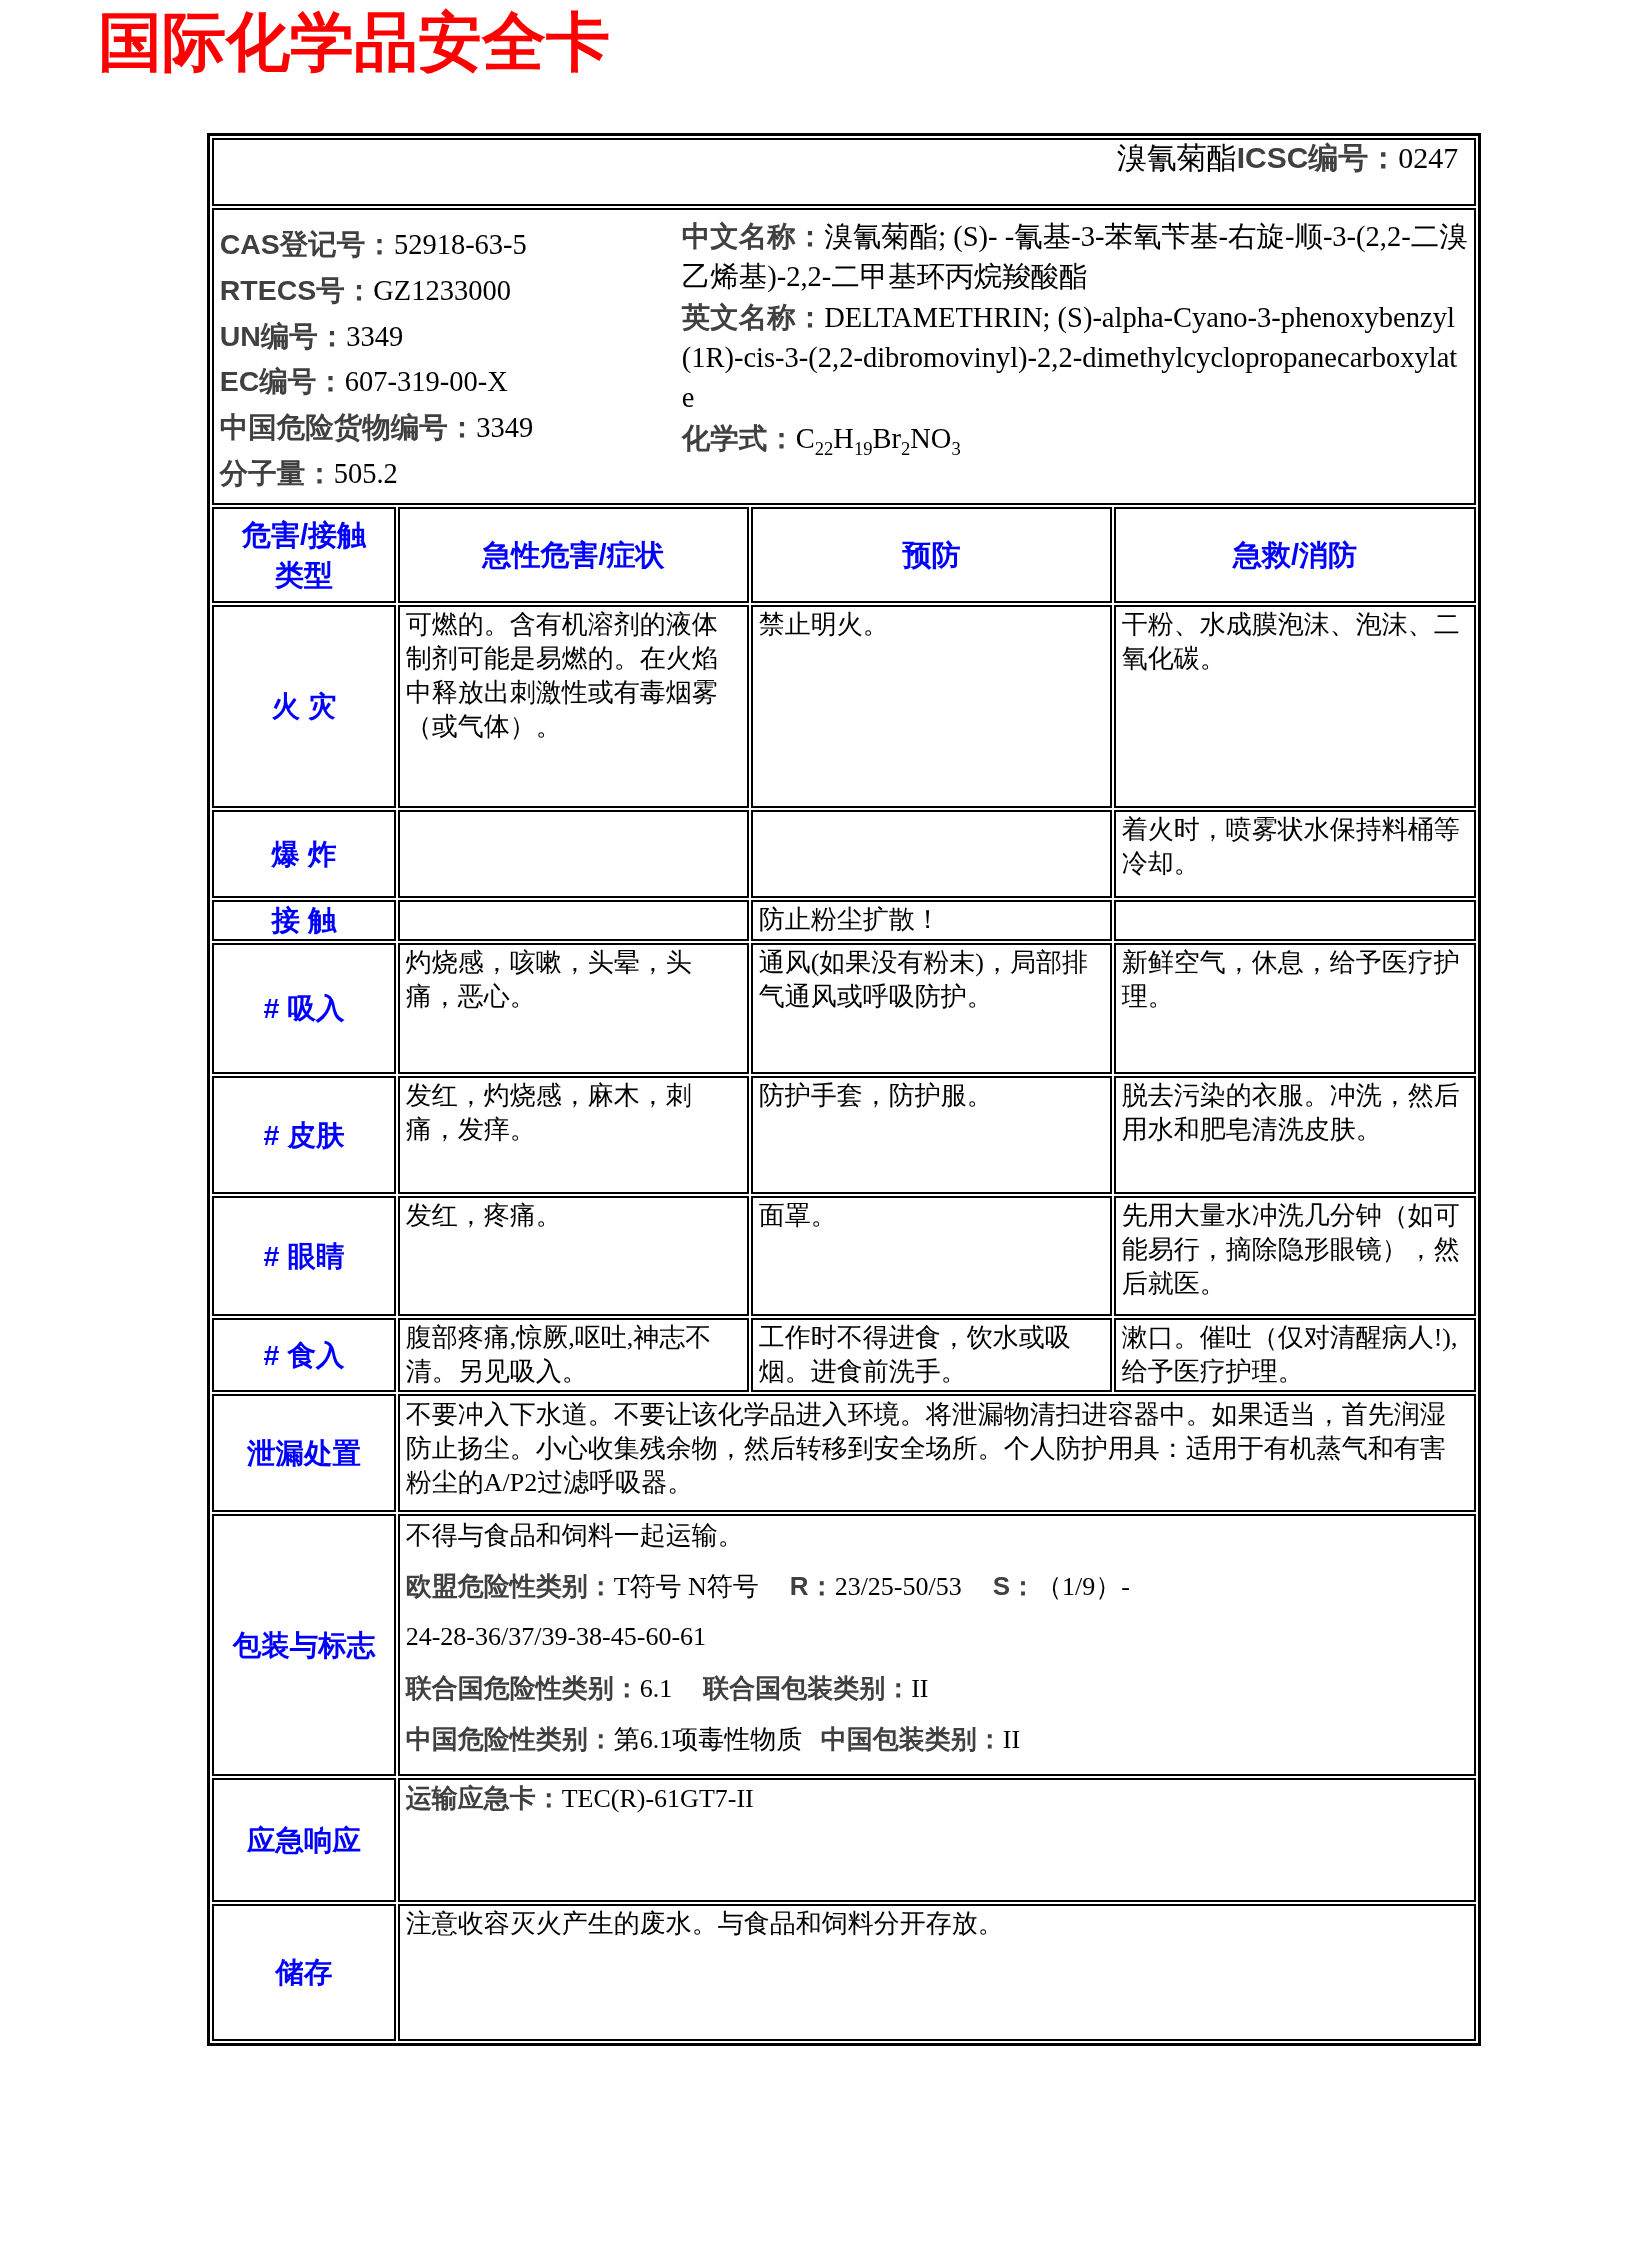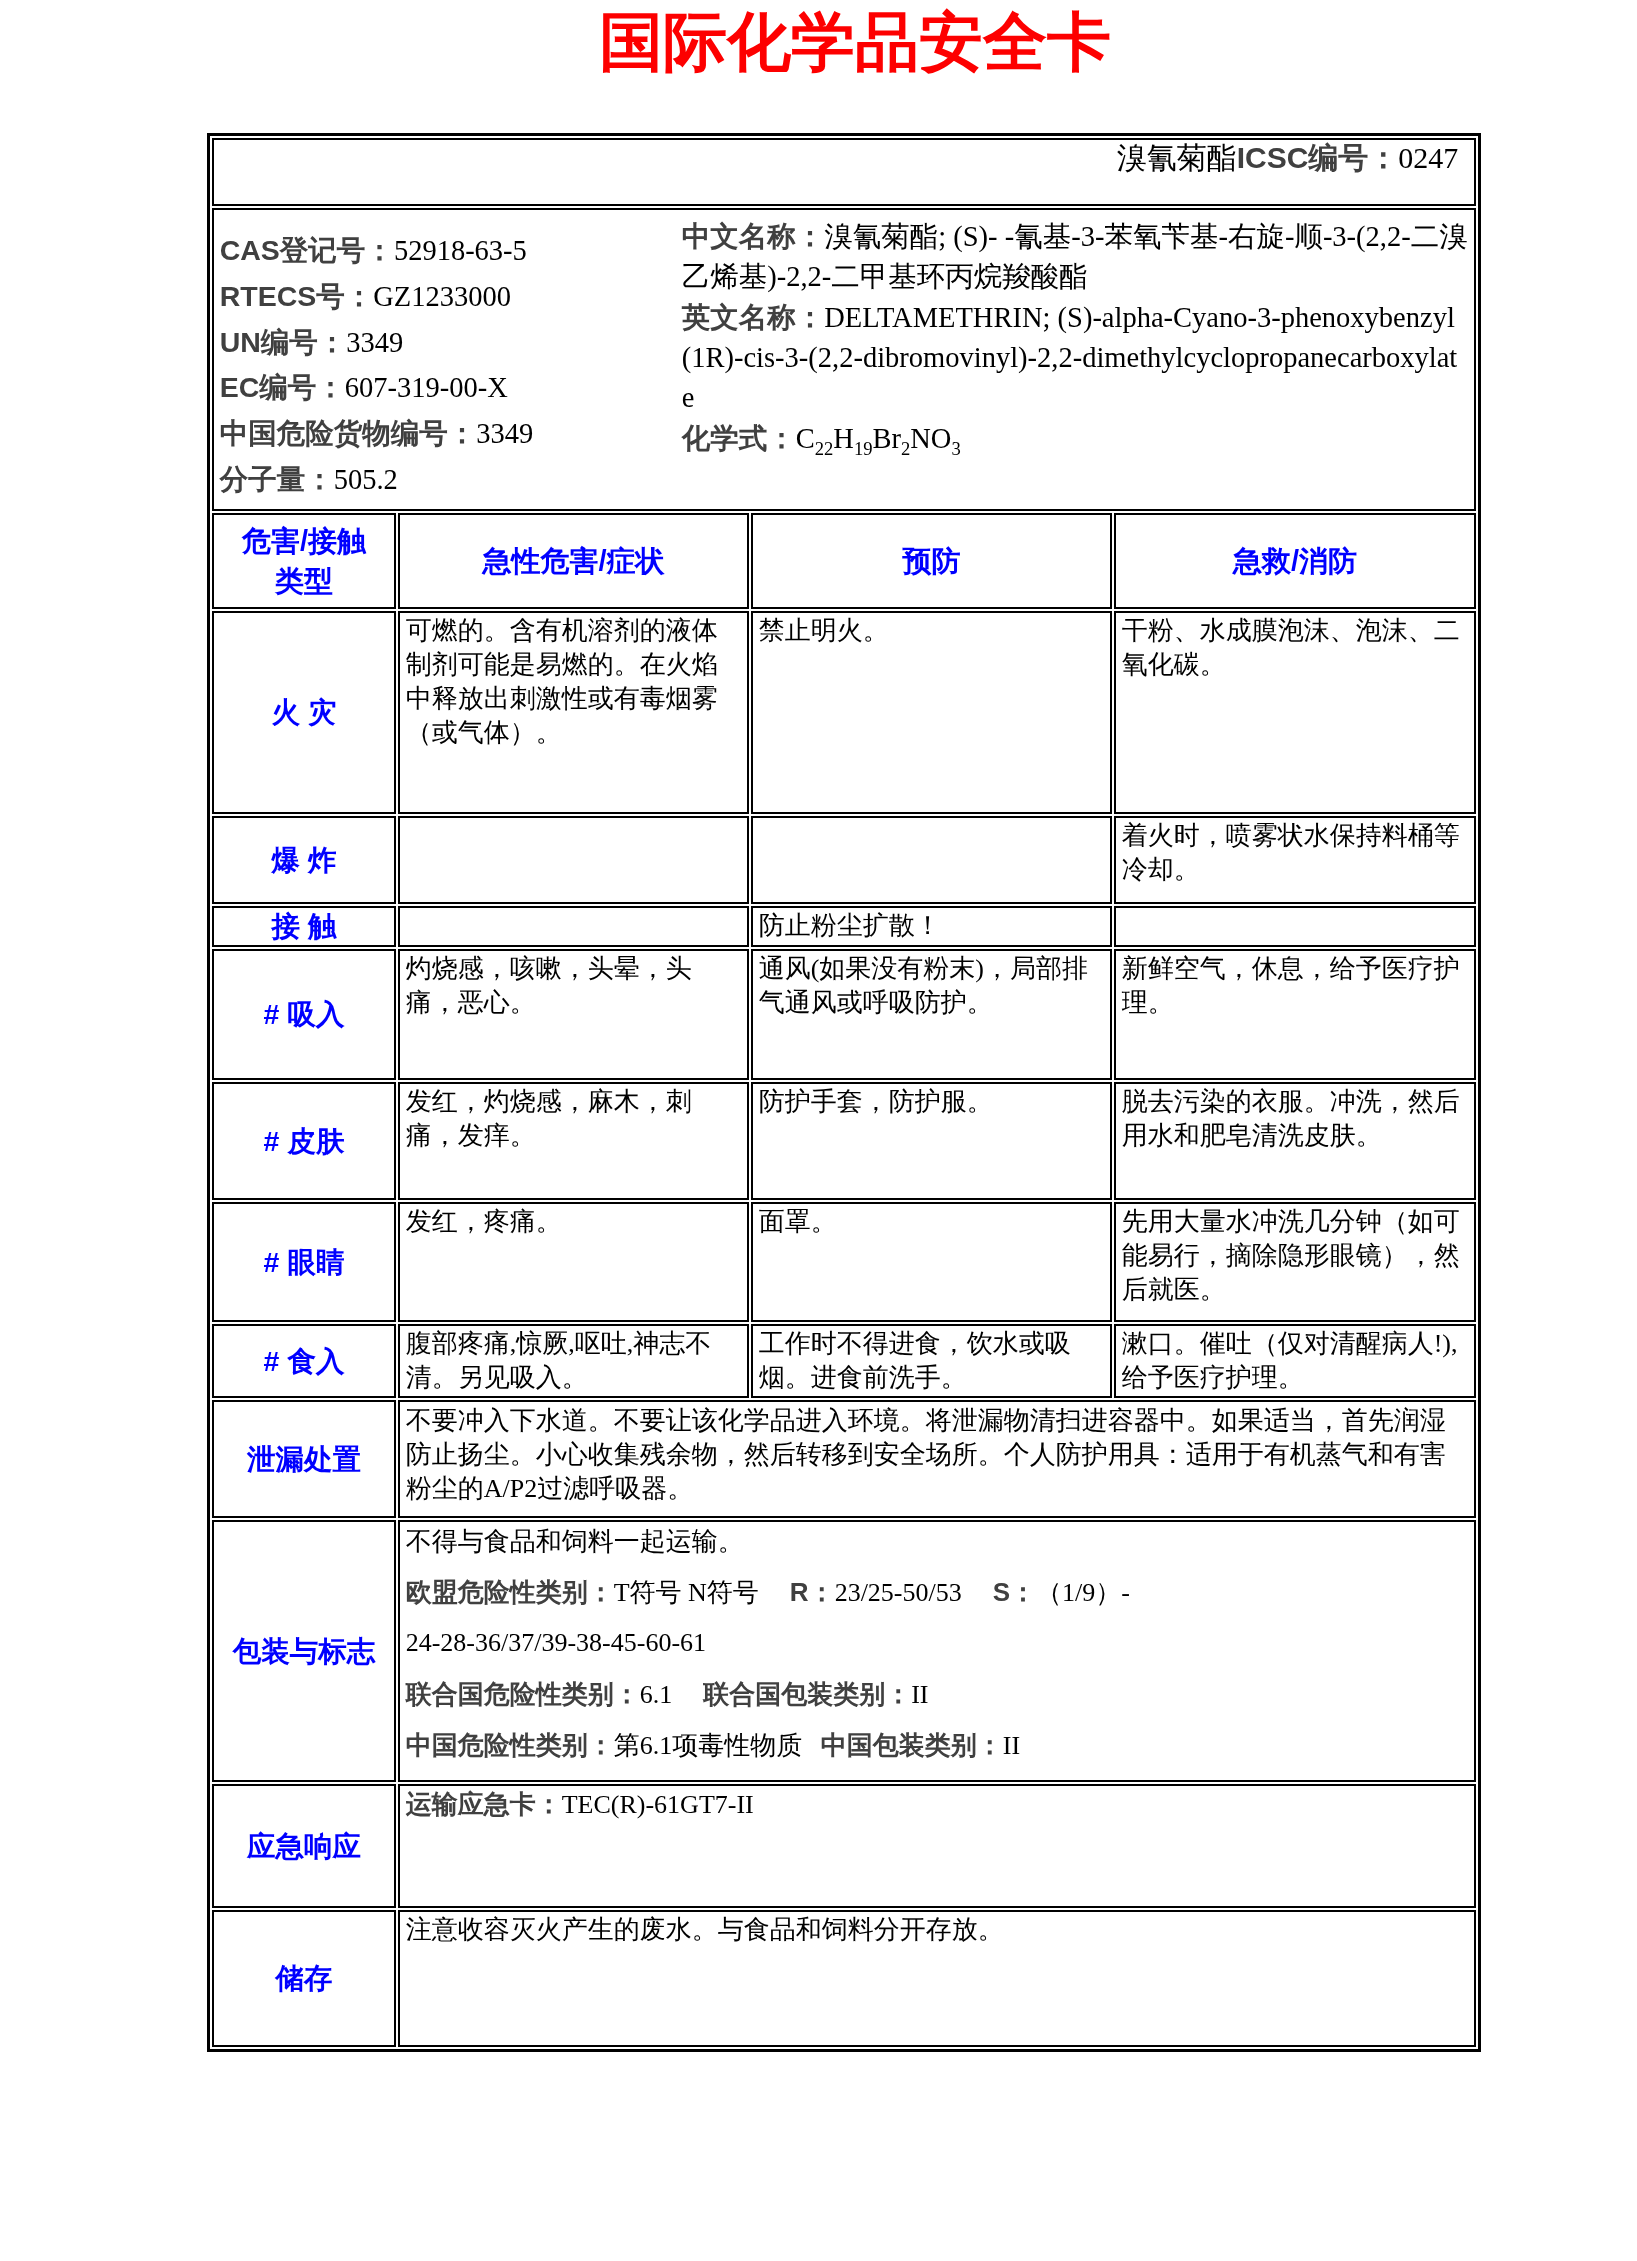--- a/index.html
+++ b/index.html
@@ -1,42 +1,42 @@
 <!DOCTYPE html>
 <html style="font-size:11.4px"><head>
 <meta charset="utf-8">
 <style>
   html,body{margin:0;padding:0;}
   body{
     width:1638px;height:2261px;background:#ffffff;position:relative;
     font-family:"Liberation Serif","DejaVu Serif",serif;color:#000;
   }
   .page-title{
-    margin:8.6px 0 0 0;padding-left:72px;text-align:center;
+    margin:8.6px 0 0 0;padding-left:98px;
     font-family:"Liberation Sans","DejaVu Sans",sans-serif;
     font-weight:bold;font-size:64px;line-height:1.05;color:#fd0000;
   }
   .card{position:absolute;left:207px;top:133px;width:1274px;}
   table.icsc{
     width:100%;border:3.6px solid #000;border-collapse:separate;border-spacing:2.9px;
     table-layout:fixed;background:#fff;
   }
   td{
     border:2.1px solid #000;vertical-align:top;padding:1.4px 5.7px;
     font-size:26px;line-height:34px;word-break:break-all;
   }
   .lbl{color:#404040;font-family:"Liberation Sans","DejaVu Sans",sans-serif;font-weight:bold;}
   .val{color:#000;}
   
   .toprow{display:flex;justify-content:flex-end;align-items:center;height:100%;}
   .toprow .name{font-size:30px;padding-left:20px;}
   .toprow .icsc{font-size:30px;padding-right:10px;}
   
   .info{display:flex;}
-  .info .ids{width:462px;flex:0 0 auto;padding-top:22px;}
+  .info .ids{width:462px;flex:0 0 auto;padding-top:16px;}
   .info .ids .idline{margin:0 0 10.7px 0;font-size:28.5px;line-height:34px;}
   .info .names{flex:1 1 auto;padding-top:4.3px;font-size:28.5px;line-height:40px;}
   .info .names p{margin:0;}
   .formula sub{font-size:18.6px;}
   
   .hd{
     color:#0000ff;text-align:center;vertical-align:middle;
     font-family:"Liberation Sans","DejaVu Sans",sans-serif;font-weight:bold;font-size:29px;line-height:40px;
   }
   .rowlbl{

